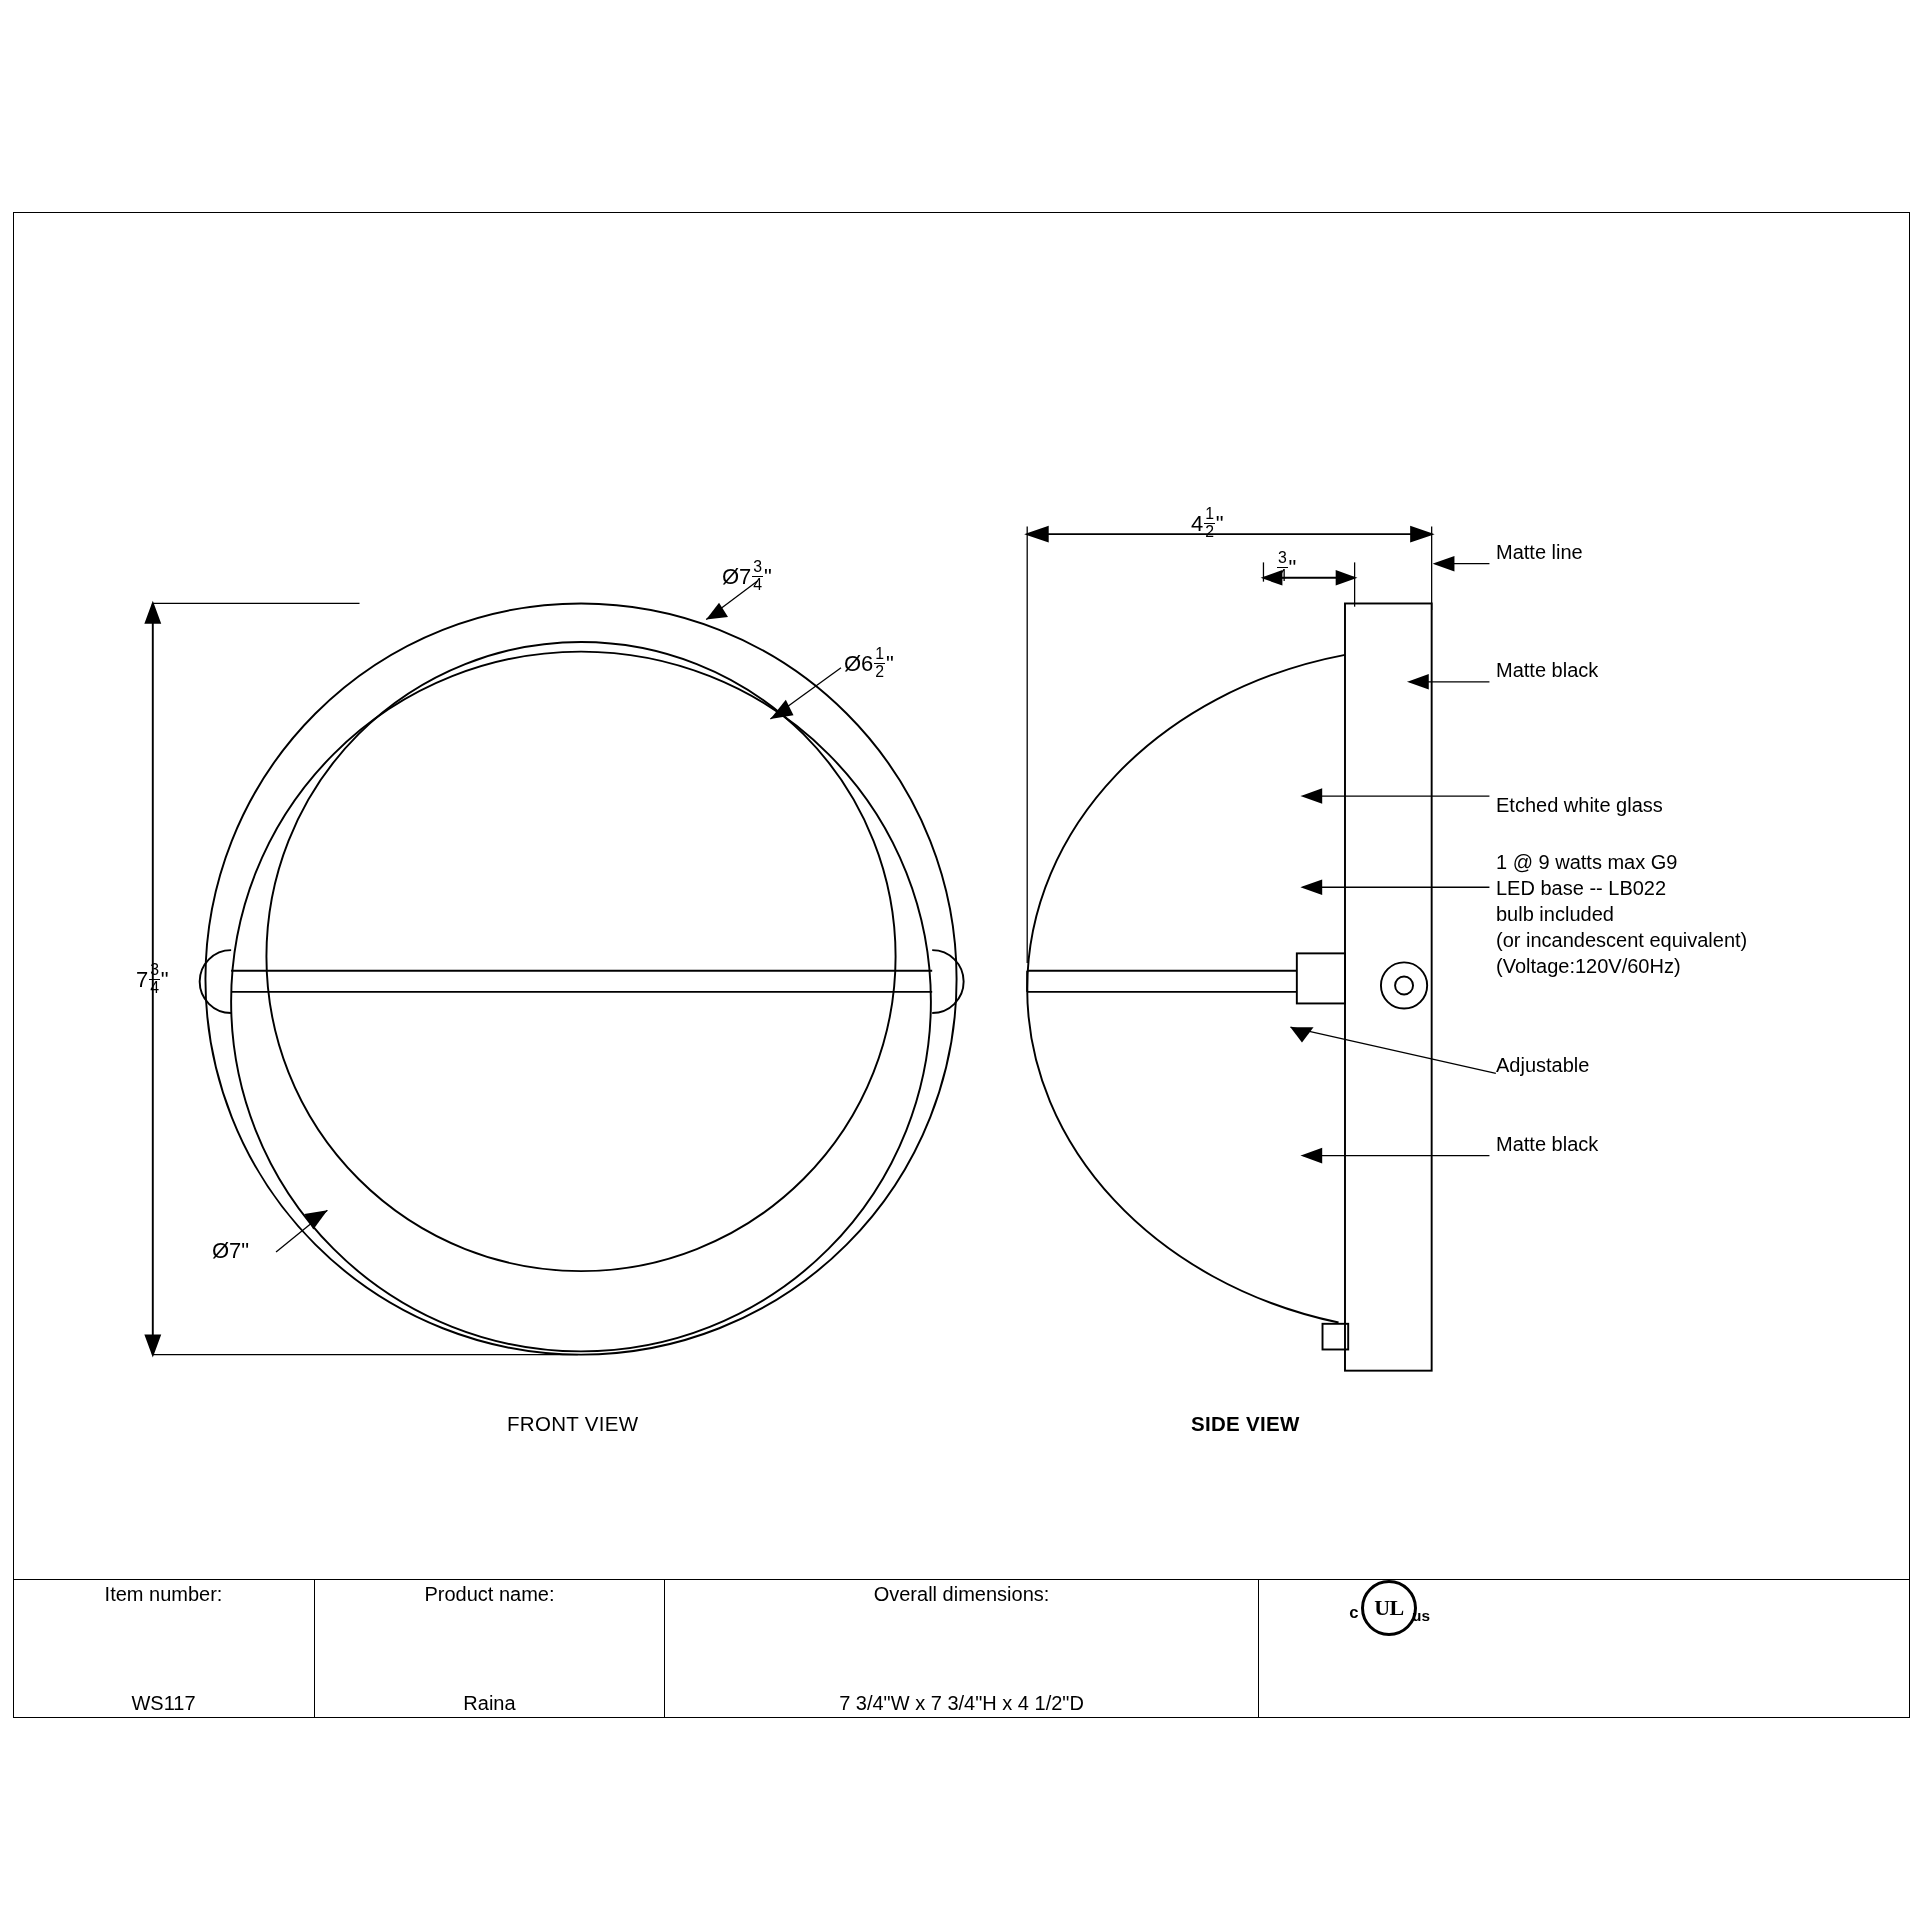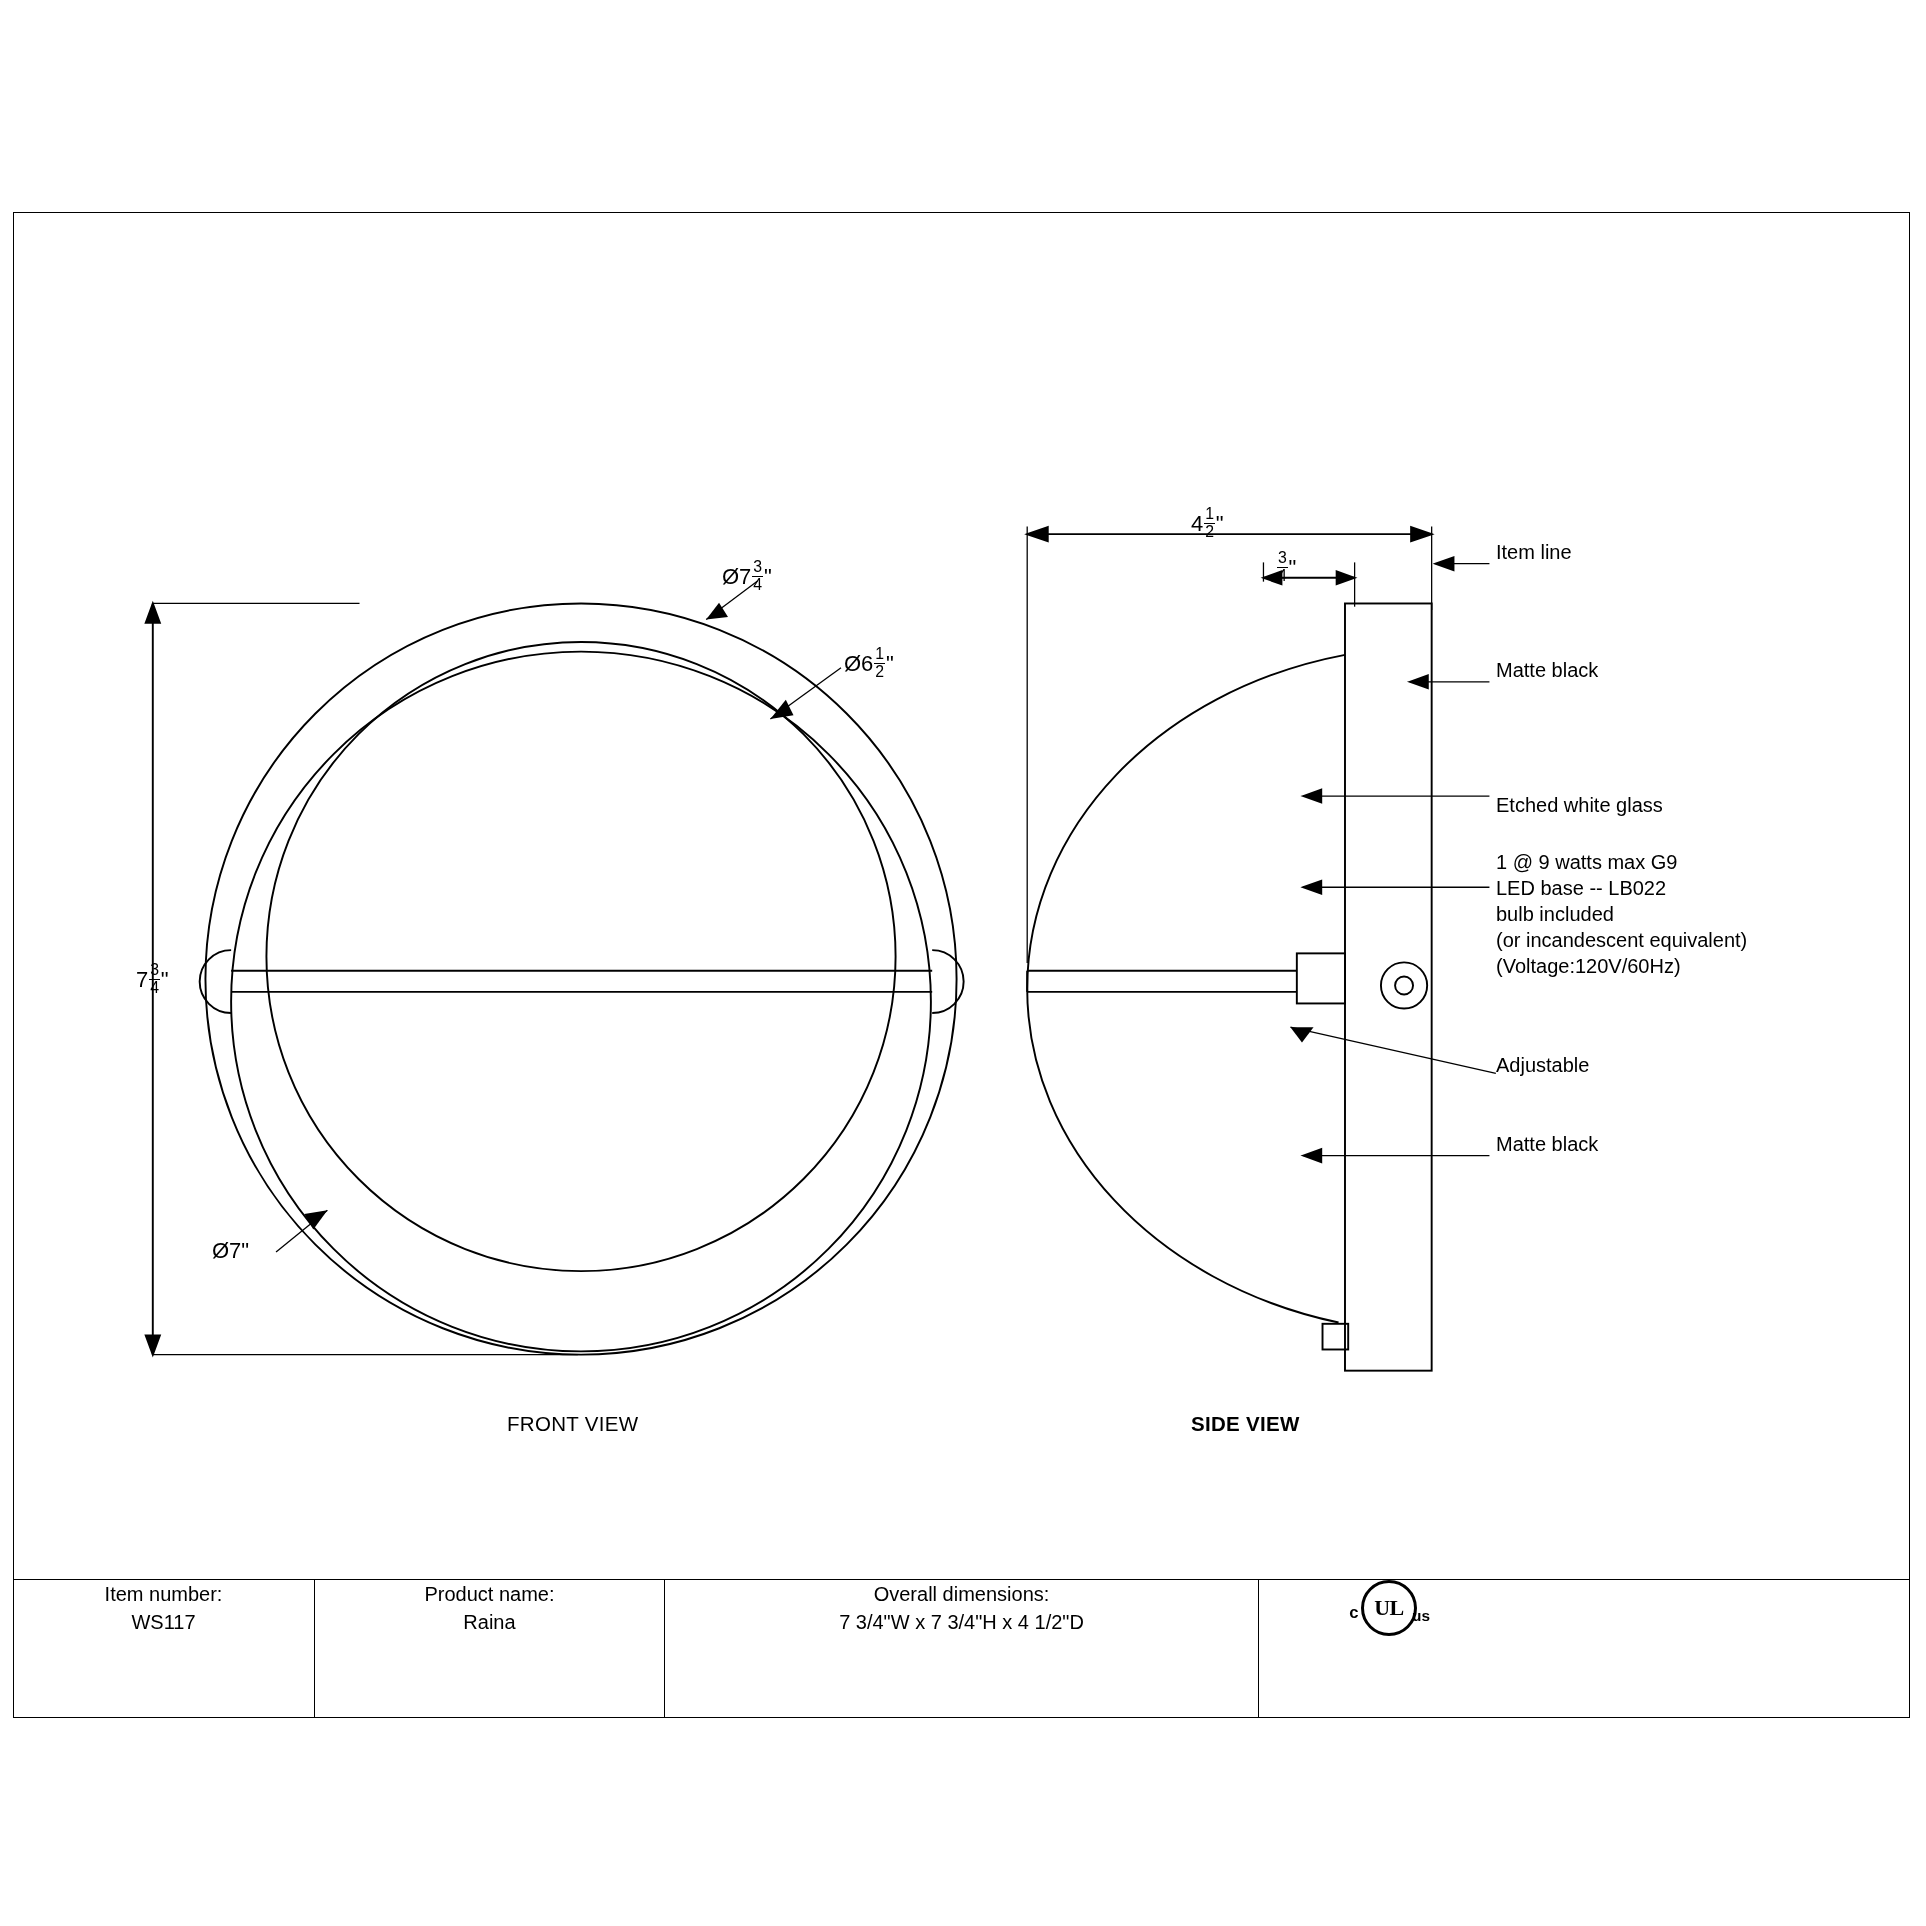--- a/index.html
+++ b/index.html
@@ -75,21 +75,21 @@
     border-top: 1.9px solid #000;
     display: flex;
   }
   .tbcell {
     height: 100%;
     box-sizing: border-box;
     border-right: 1.9px solid #000;
     display: flex;
     flex-direction: column;
     align-items: center;
-    justify-content: flex-start;
+    justify-content: space-between;
     font-size: 20px;
     line-height: 28px;
   }
   .tbcell:last-child { border-right: none; }
   .tb-item { width: 302px; }
   .tb-prod { width: 350px; }
   .tb-dims { width: 594px; }
   .tb-ul { width: 260px; }
   .tb-logo { width: 390px; }
   .tb-lead { font-weight: normal; }
@@ -291,21 +291,21 @@
 
   <div class="dimtext" style="left:1276px; top:551px;">
     <span></span>
       <span class="frac">
         <span class="num">3</span>
         <span class="den">4</span>
       </span>
       <span>"</span>
   </div>
 
-  <div class="callout" style="left:1496px; top:539px;">Item line</div>
+  <div class="callout" style="left:1496px; top:539px;">Matte line</div>
   <div class="callout" style="left:1496px; top:657px;">Matte black</div>
   <div class="callout" style="left:1496px; top:792px;">Etched white glass</div>
   <div class="callout" style="left:1496px; top:849px;">1 @ 9 watts max G9
 LED base -- LB022
 bulb included
 (or incandescent equivalent)
 (Voltage:120V/60Hz)</div>
   <div class="callout" style="left:1496px; top:1052px;">Adjustable</div>
   <div class="callout" style="left:1496px; top:1131px;">Matte black</div>
 

